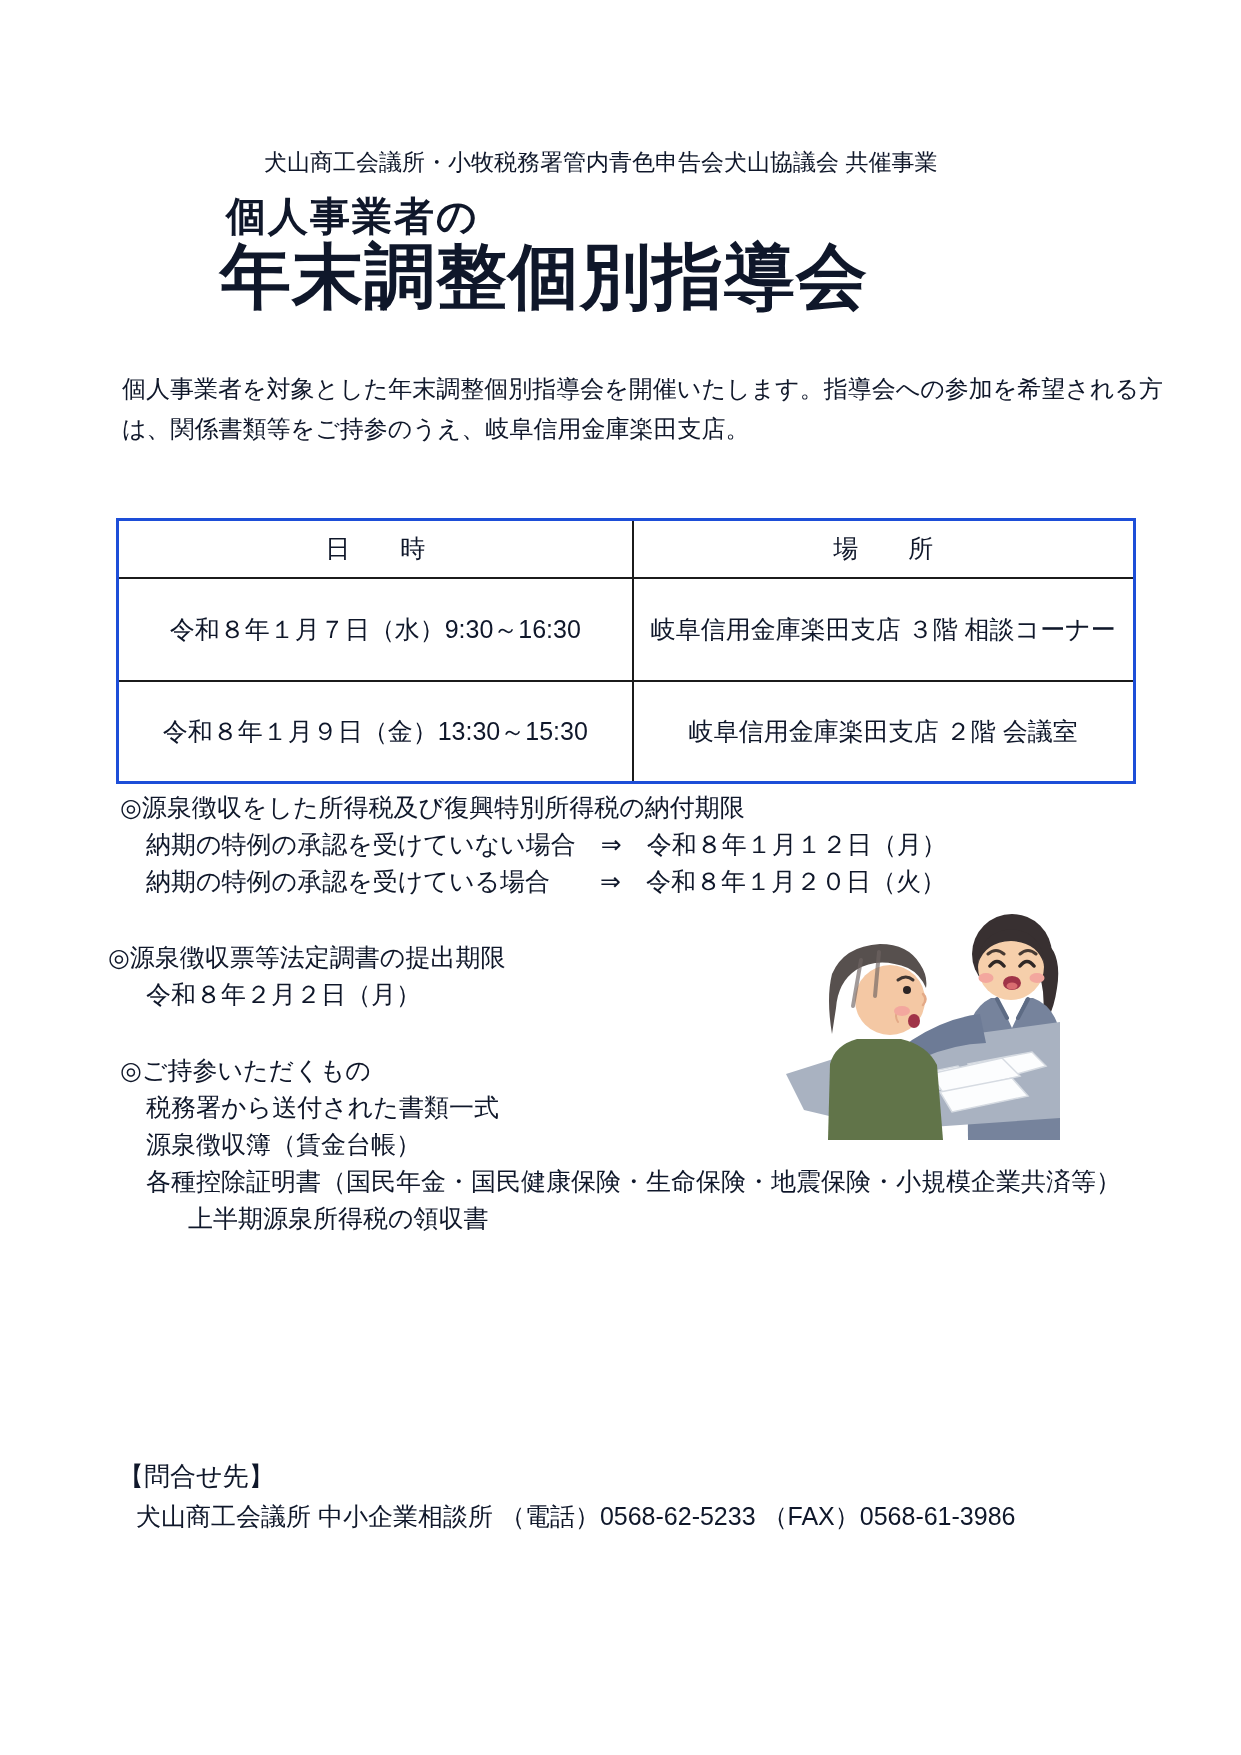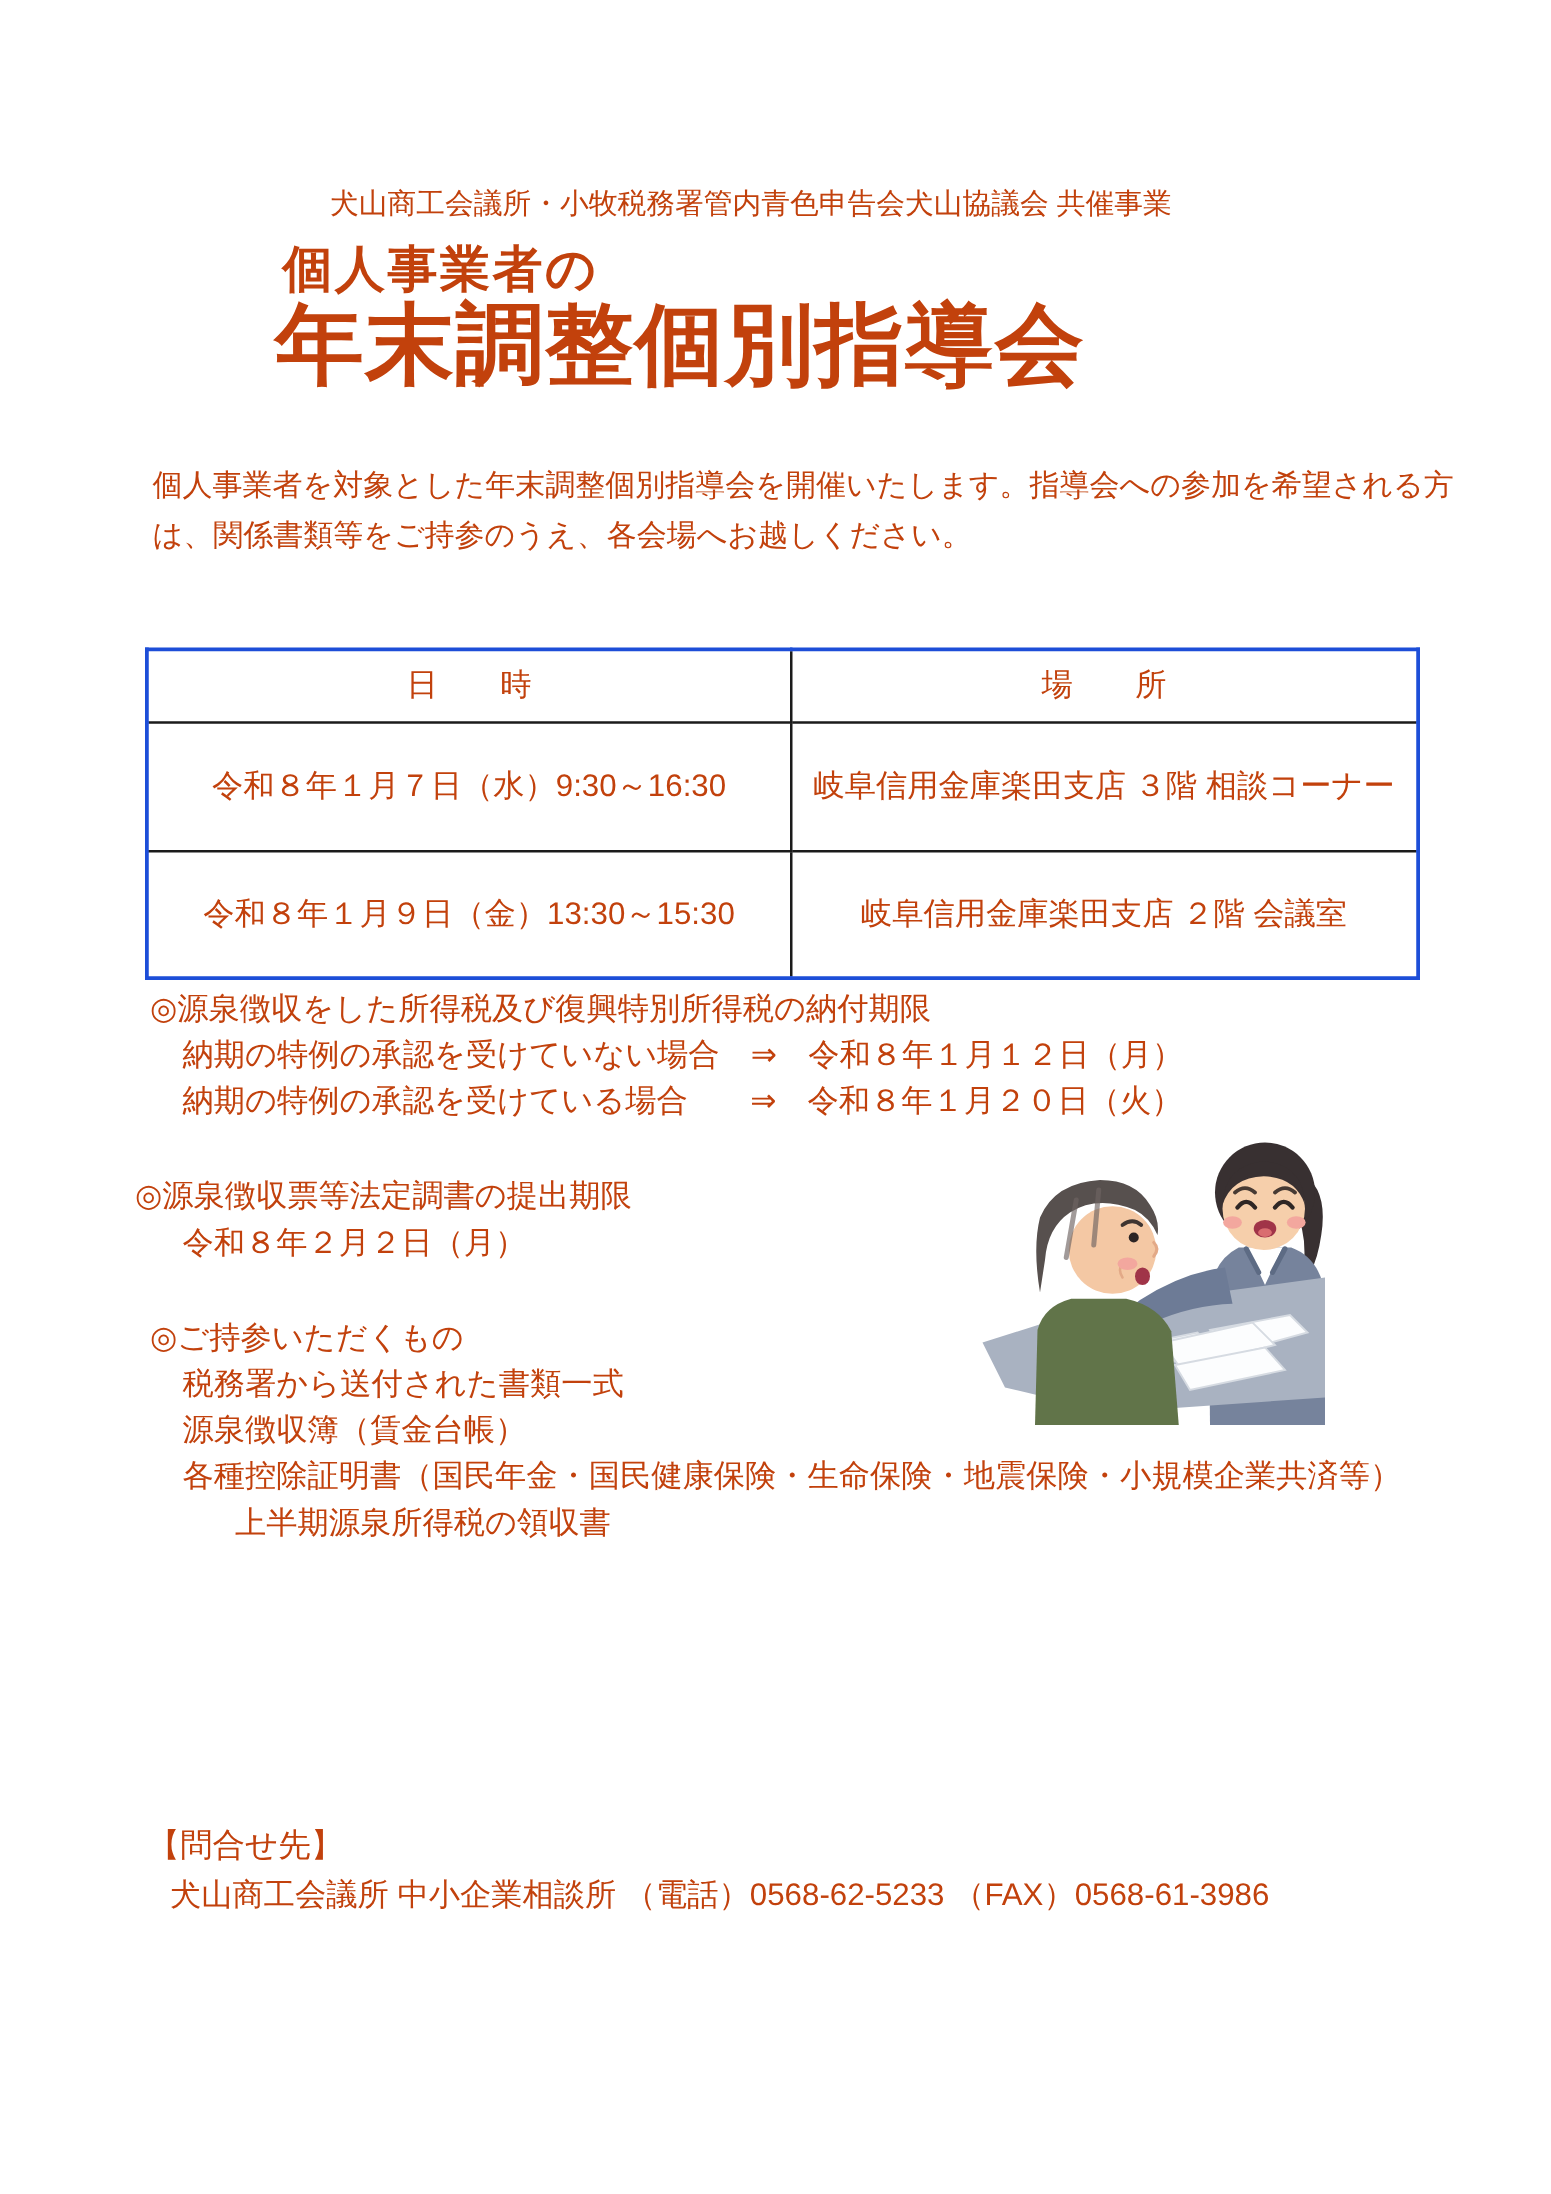--- a/index.html
+++ b/index.html
@@ -1,21 +1,21 @@
 <!DOCTYPE html>
 <html lang="ja"><head>
 <meta charset="utf-8">
 <style>
   html,body{margin:0;padding:0;background:#e8e8e8;}
   .page{
     position:relative;
     width:1241px;height:1755px;
     margin:0 auto;
     background:#ffffff;
-    color:#c2410c;
+    color:#0f172a;
     font-family:"Liberation Sans","DejaVu Sans",sans-serif;
     overflow:hidden;
   }
   .abs{position:absolute;white-space:pre;line-height:1.15;}
 
   .cosponsor{left:264px;top:149px;font-size:23px;}
   .title-prefix{left:226px;top:193px;font-size:40px;font-weight:700;letter-spacing:2px;}
   .title-main{left:220px;top:236px;font-size:71px;font-weight:700;letter-spacing:1px;margin:0;}
 
   .intro{left:122px;top:347px;font-size:24px;line-height:40px;font-family:Liberation Mono, monospace;}
@@ -56,21 +56,21 @@
 </style>
 </head>
 <body>
 
 <div class="page">
 
   <div class="abs cosponsor">犬山商工会議所・小牧税務署管内青色申告会犬山協議会 共催事業</div>
   <div class="abs title-prefix">個人事業者の</div>
   <h1 class="abs title-main">年末調整個別指導会</h1>
 
-  <p class="abs intro"><span>個人事業者を対象とした年末調整個別指導会を開催いたします。指導会への参加を希望される方</span><br><span>は、関係書類等をご持参のうえ、各会場へお越しください。</span></p>
+  <p class="abs intro"><span>個人事業者を対象とした年末調整個別指導会を開催いたします。指導会への参加を希望される方</span><br><span>は、関係書類等をご持参のうえ、岐阜信用金庫楽田支店。</span></p>
 
   <div class="abs tablewrap">
     <table class="schedule">
       <colgroup><col style="width:515px"><col style="width:502px"></colgroup>
       <thead>
         <tr>
           <th>日　　時</th>
           <th>場　　所</th>
         </tr>
       </thead>

